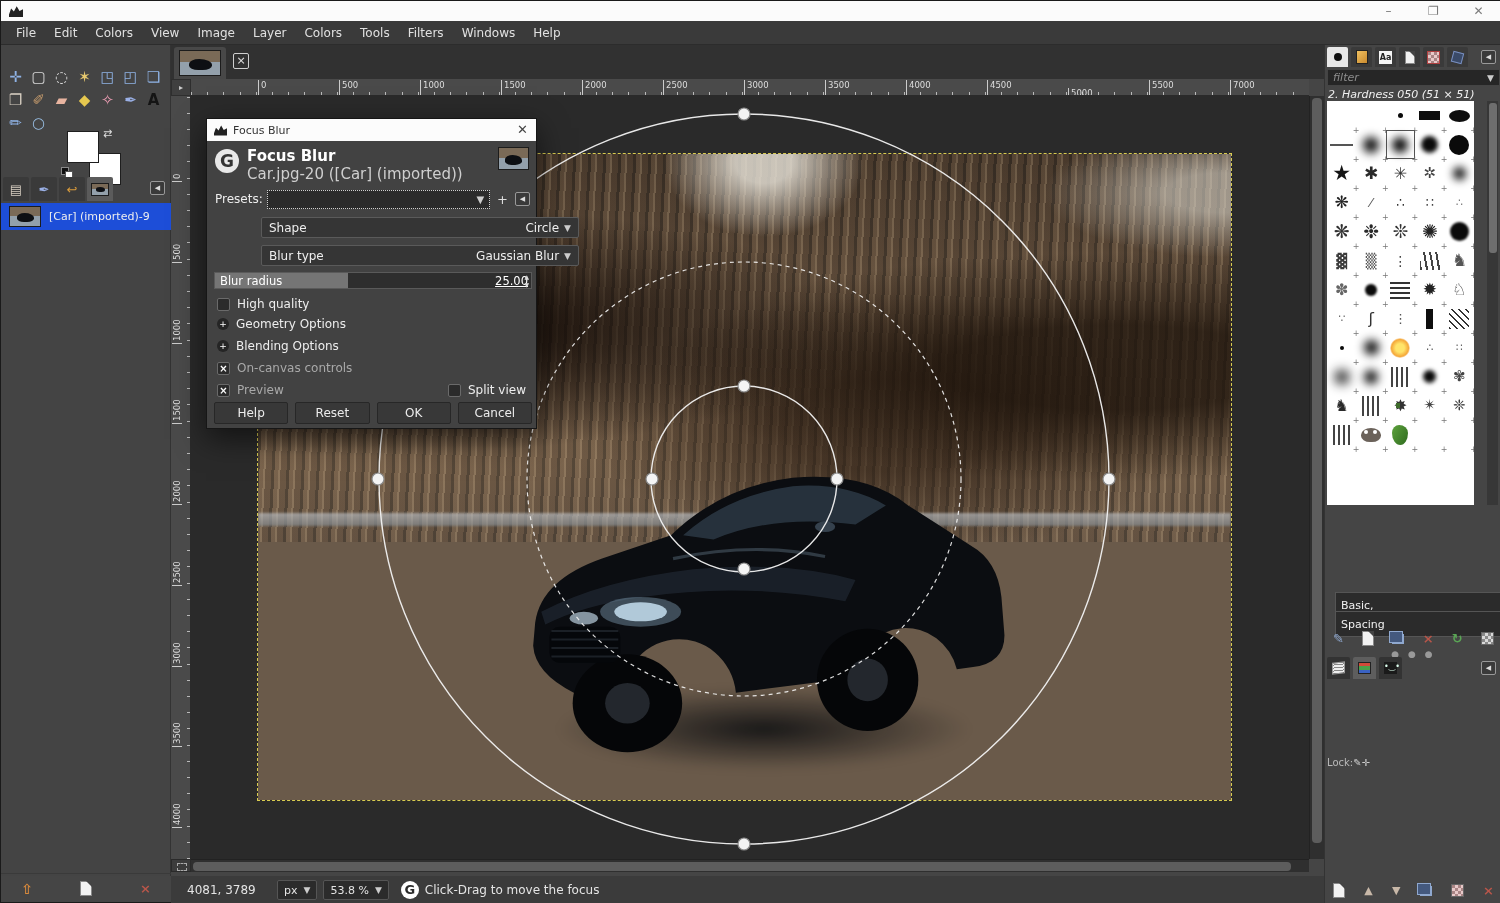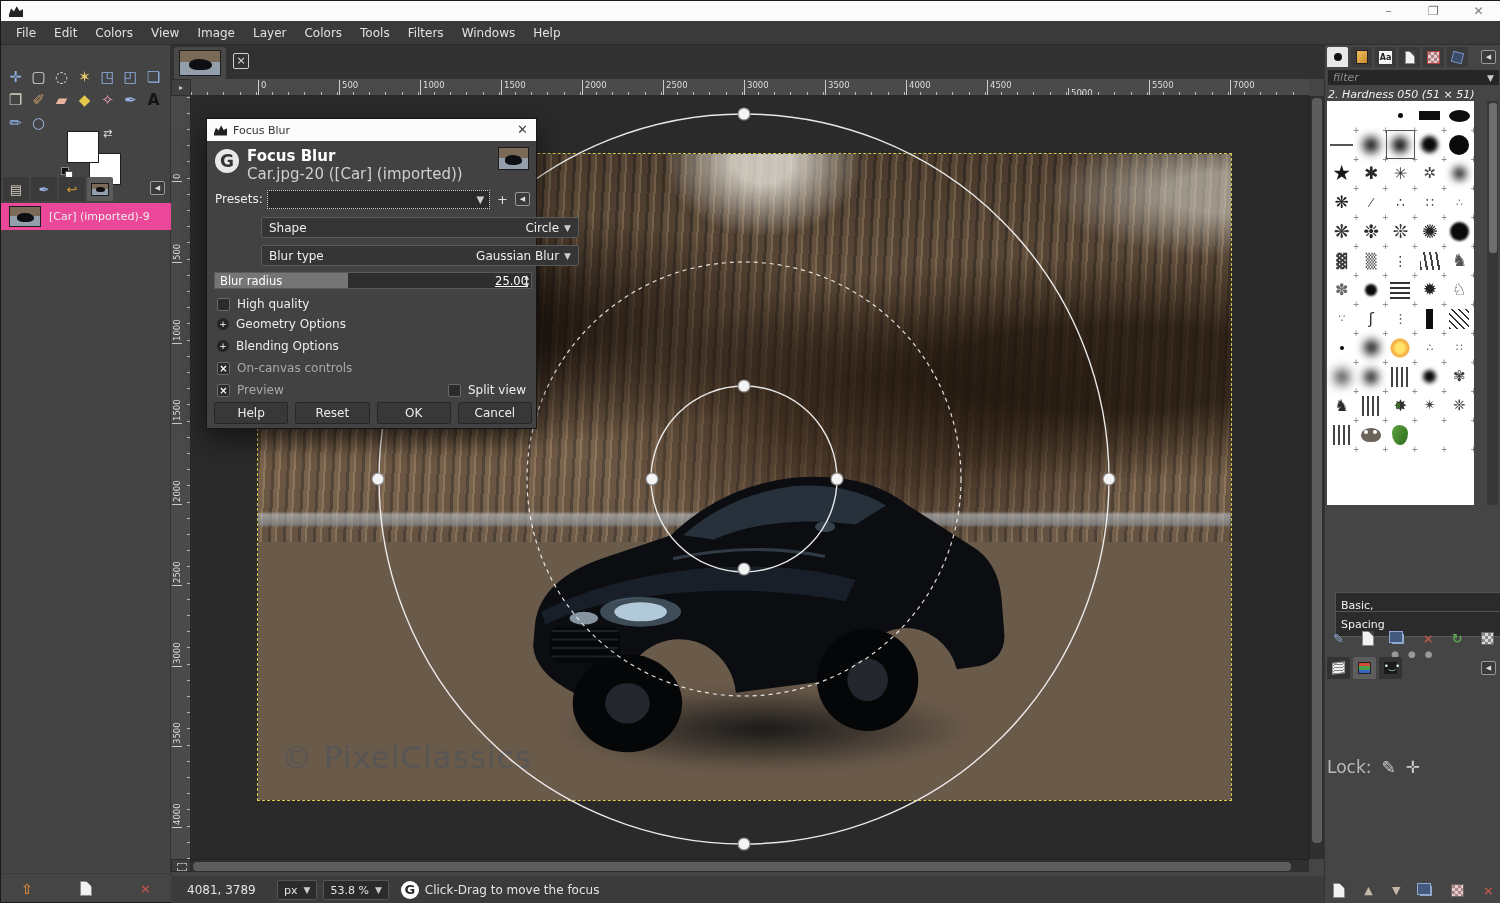--- a/index.html
+++ b/index.html
@@ -25,21 +25,21 @@
   #fg-swatch { position:absolute; left:6px; top:0; width:32px; height:32px; background:#fff; border:1px solid #1e1e1e; z-index:2; }
   #bg-swatch { position:absolute; left:28px; top:22px; width:32px; height:32px; background:#fff; border:1px solid #1e1e1e; }
   #swap-colors { position:absolute; left:42px; top:-4px; color:#ddd; font-size:11px; }
   #default-colors { position:absolute; left:0px; top:36px; width:12px; height:12px; }
   #default-colors .b1{ position:absolute; left:0; top:0; width:8px; height:8px; background:#111; border:1px solid #888;}
   #default-colors .b2{ position:absolute; left:4px; top:4px; width:8px; height:8px; background:#fff; border:1px solid #555;}
   #dock-tabs { position:absolute; left:2px; top:132px; width:166px; height:24px; display:flex; gap:2px; }
   .dock-tab { width:26px; height:24px; background:#3a3a3a; display:flex; align-items:center; justify-content:center; font-size:13px; border-radius:2px 2px 0 0; }
   .dock-tab.active { background:#5b5b5b; }
   .panel-btn { width:15px; height:14px; border:1px solid #999; color:#ddd; font-size:7px; display:flex; align-items:center; justify-content:center; border-radius:2px; background:#3a3a3a; }
-  #image-row { position:absolute; left:0; top:158px; width:170px; height:27px; background:#ec4899; display:flex; align-items:center; }
+  #image-row { position:absolute; left:0; top:158px; width:170px; height:27px; background:#1d4ed8; display:flex; align-items:center; }
   #image-row .label { color:#eee; font-size:11px; margin-left:8px; }
   #toolbox-footer { position:absolute; left:0; top:828px; width:170px; height:30px; display:flex; align-items:center; justify-content:space-between; padding:0 20px; border-top:1px solid #3a3a3a; }
 
   .mini-car { background:linear-gradient(180deg,#7a6a57 0 46%,#93a0ab 46% 100%); position:relative; overflow:hidden; border:1px solid #1c1c1c; }
   .mini-car::after { content:""; position:absolute; left:22%; top:34%; width:58%; height:46%; background:#0d0f13; border-radius:45% 55% 40% 40%; }
   .gray { filter:grayscale(1) contrast(1.1); }
 
   .doc-icon { width:12px; height:15px; background:#f2f2f2; position:relative; border:1px solid #888; }
   .doc-icon::after { content:""; position:absolute; right:-1px; top:-1px; border:3px solid #444; border-color:#444 #444 transparent transparent; }
 
@@ -167,21 +167,21 @@
   .pages-icon { width:13px; height:12px; background:repeating-linear-gradient(0deg,#eee 0 2px,#888 2px 3px); border:1px solid #999; transform:skewY(-6deg); }
   .rgb-icon { width:13px; height:12px; border:1px solid #222; background:linear-gradient(180deg,#d24a3a 0 33%,#4aa04a 33% 66%,#3a62c2 66% 100%); }
   .paths-icon { width:13px; height:12px; background:#1a1a1a; color:#dfe; font-size:8px; text-align:center; line-height:10px; }
   #rp-arrow2 { position:absolute; right:5px; top:616px; }
   #channels { position:absolute; left:2px; top:634px; width:173px; }
   .chan-row { height:25px; background:#2e2e2e; border-bottom:1px solid #262626; display:flex; align-items:center; gap:8px; padding-left:5px; }
   .eye { width:15px; height:9px; border:1.2px solid #e8e8e8; border-radius:60% 60% 60% 60%/100% 100% 100% 100%; position:relative; flex:none; }
   .eye::after { content:""; position:absolute; left:4.5px; top:1.5px; width:4px; height:4px; border-radius:50%; background:#e8e8e8; }
   .chan-row .name { color:#f2f2f2; font-size:12px; }
   .chan-thumb { width:30px; height:19px; }
-  #lock-row { position:absolute; left:2px; top:712px; color:#b9b9b9; font-size:17px; display:flex; align-items:center; gap:10px; }
+  #lock-row { position:absolute; left:2px; top:712px; color:#b9b9b9; font-size:10px; display:flex; align-items:center; }
   #rp-footer { position:absolute; left:0; top:832px; width:177px; height:27px; display:flex; align-items:center; justify-content:space-between; padding:0 8px; }
 
   .red-x { color:#b8564a; font-weight:bold; font-size:13px; }
   .dup-icon { width:12px; height:10px; border:1px solid #8fa8cf; background:#5b79a8; position:relative; }
   .dup-icon::before { content:""; position:absolute; left:-4px; top:-4px; width:12px; height:10px; border:1px solid #8fa8cf; background:#44597e; }
   .checker { width:13px; height:13px; background:repeating-conic-gradient(#d9d9d9 0 25%, #8a8a8a 0 50%); background-size:6px 6px; border:1px solid #666; }
   .checker.pink { background:repeating-conic-gradient(#e8c9c9 0 25%, #a98585 0 50%); background-size:6px 6px; }
 </style>
 </head>
 <body>
@@ -347,21 +347,20 @@
         <ellipse cx="342" cy="264" rx="50" ry="48" fill="#050608"></ellipse>
         <ellipse cx="342" cy="264" rx="20" ry="20" fill="#23272d"></ellipse>
         <rect x="28" y="214" width="70" height="34" rx="10" fill="#05070a"></rect>
         <path d="M30 218 h66 M30 226 h66 M30 234 h66 M30 242 h66" stroke="#1b2026" stroke-width="2"></path>
         <ellipse cx="118" cy="200" rx="26" ry="9" fill="#cfe2ee" opacity="0.9"></ellipse>
         <ellipse cx="118" cy="200" rx="40" ry="14" fill="#9fc4dd" opacity="0.35"></ellipse>
         <ellipse cx="62" cy="206" rx="14" ry="6" fill="#b9cfdd" opacity="0.7"></ellipse>
         <ellipse cx="300" cy="120" rx="10" ry="5" fill="#3a4754" opacity="0.9"></ellipse>
         <path d="M150 150 Q230 134 300 148" stroke="#4a5866" stroke-width="3" fill="none" opacity="0.6"></path>
       </svg>
-      <div id="watermark">© PixelClassics</div>
     </div>
     <svg id="focus-overlay" width="1118" height="763">
       <circle cx="553" cy="383" r="365" fill="none" stroke="#f2f2f2" stroke-width="1.4" opacity="0.95"></circle>
       <circle cx="553" cy="383" r="217" fill="none" stroke="#f5f5f5" stroke-width="1.2" stroke-dasharray="4 4" opacity="0.9"></circle>
       <circle cx="553" cy="383" r="93" fill="none" stroke="#f2f2f2" stroke-width="1.4" opacity="0.95"></circle>
       <g fill="#f4f4f4" stroke="#8a8a8a" stroke-width="1.2">
         <circle cx="553" cy="18" r="6"></circle>
         <circle cx="553" cy="748" r="6"></circle>
         <circle cx="187" cy="383" r="6"></circle>
         <circle cx="918" cy="383" r="6"></circle>

